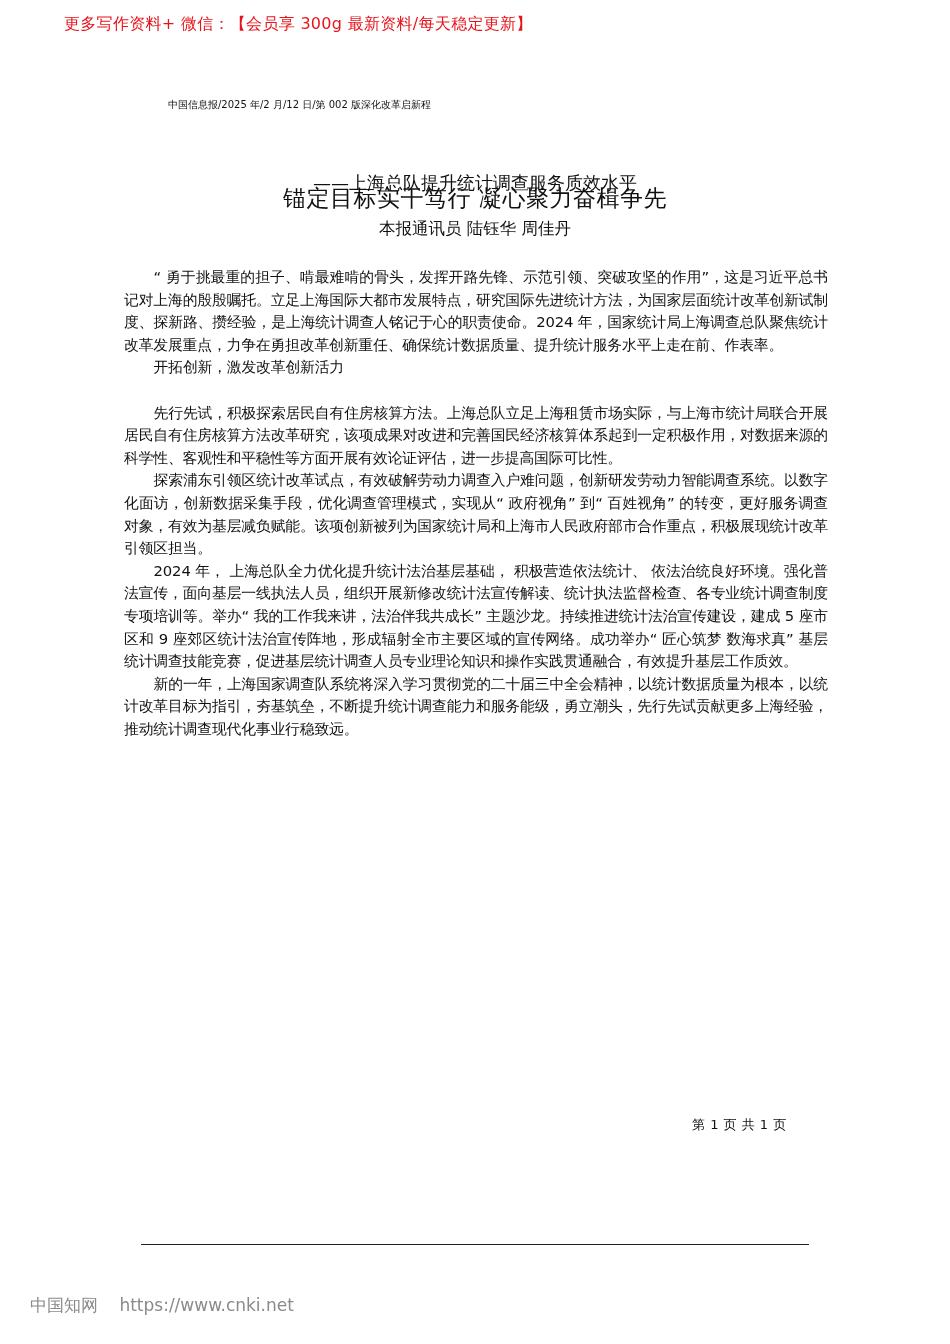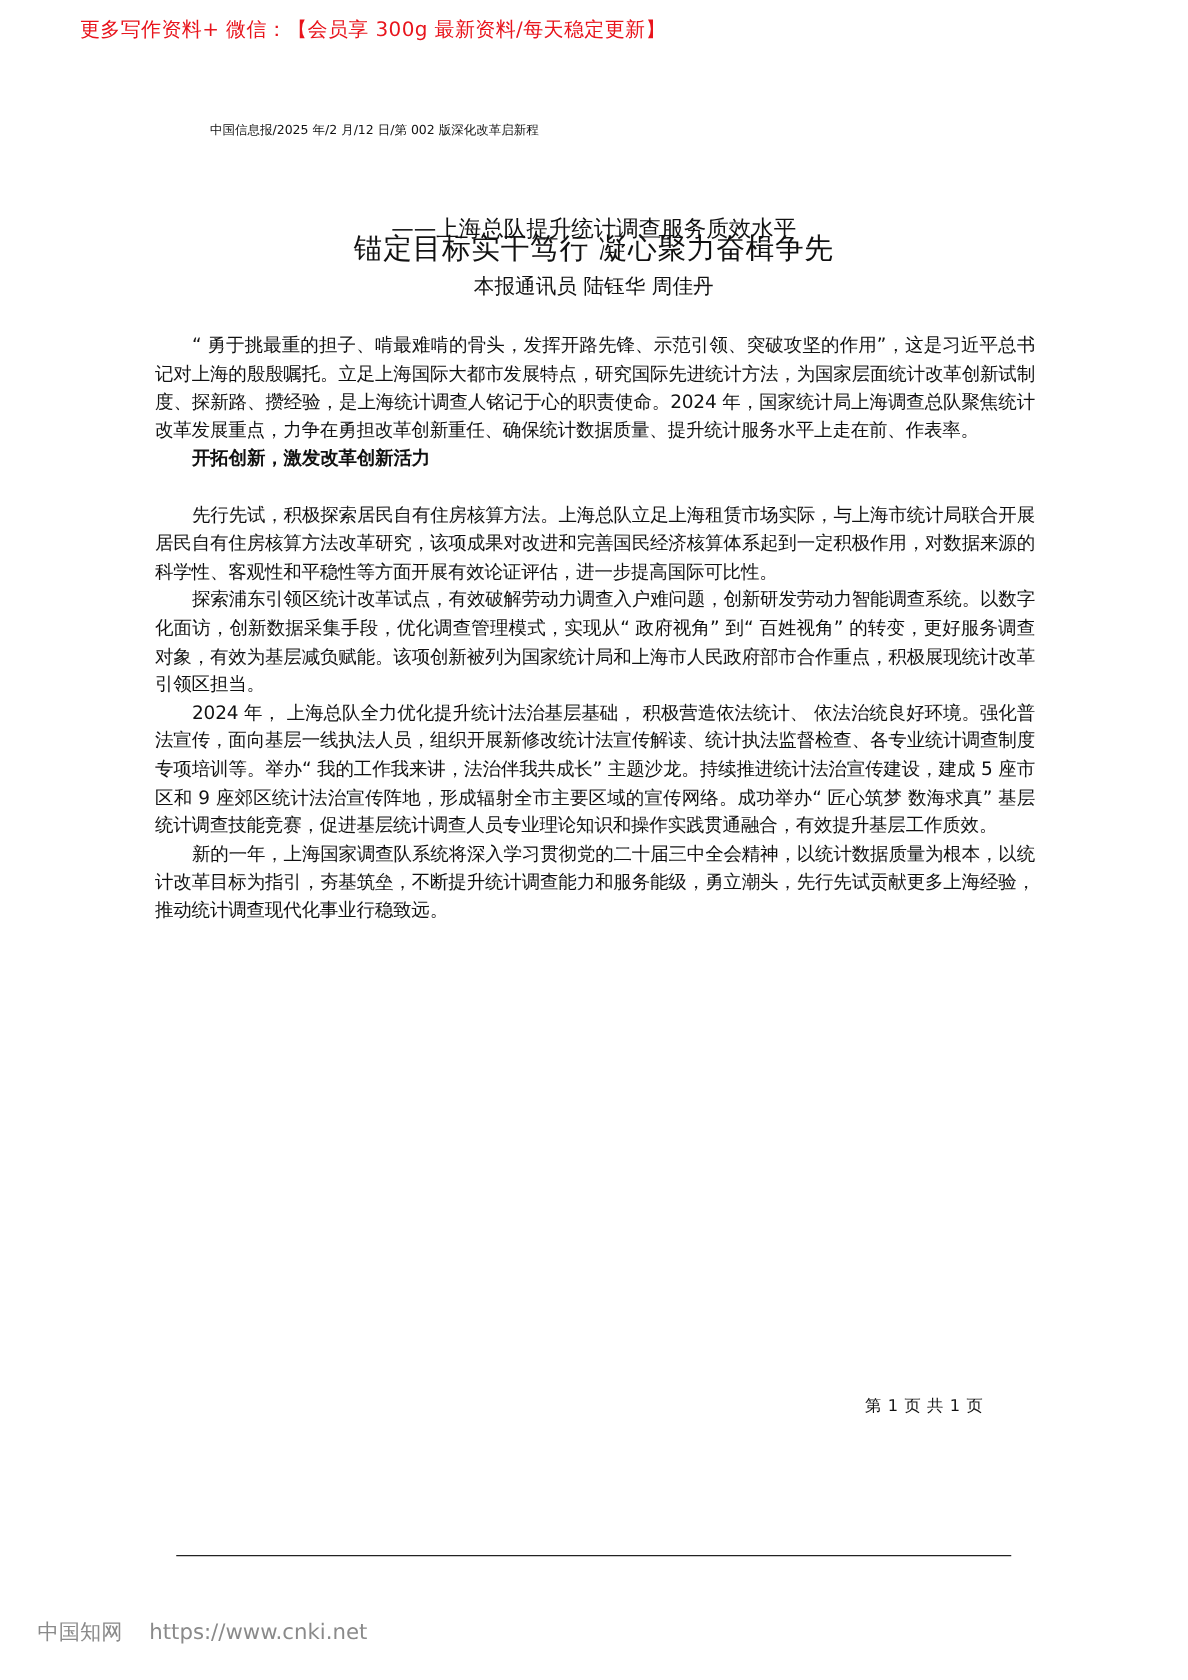--- a/index.html
+++ b/index.html
@@ -25,21 +25,21 @@
   }
   .byline {
     position: absolute; left: 0; width: 950px; top: 218px; text-align: center;
     font-size: 16.5px; color: #111;
   }
   .article {
     position: absolute; left: 124px; top: 266px; width: 704px;
     font-size: 14.8px; line-height: 22.6px; color: #111; letter-spacing: -0.15px;
   }
   .article p { margin: 0; text-indent: 2em; text-align: justify; }
-  .article p.section-head { text-indent: 2em; font-weight: bold; }
+  .article p.section-head { text-indent: 2em; }
   .article .gap { height: 22.6px; }
   .page-num {
     position: absolute; left: 692px; top: 1116px;
     font-size: 13px; color: #111; letter-spacing: 0.5px;
   }
   .footer-rule {
     position: absolute; left: 141px; top: 1244px; width: 668px; height: 0;
     border-top: 1.2px solid #222;
   }
   .footer-brand {

